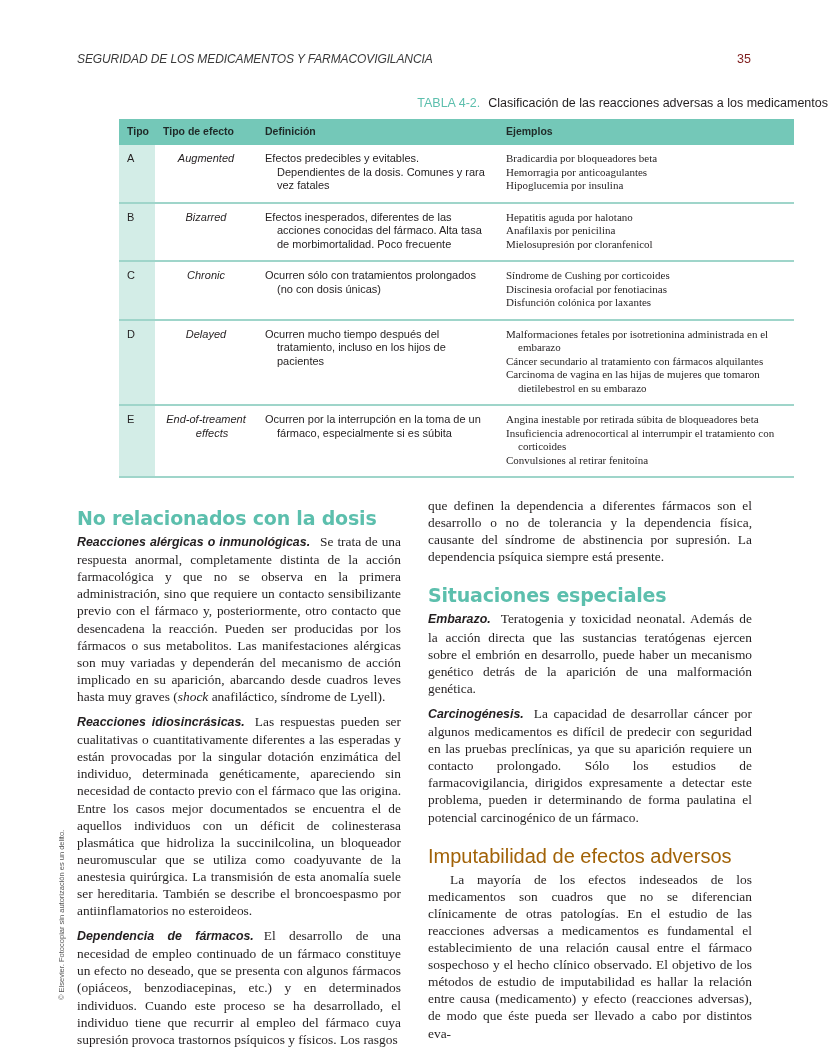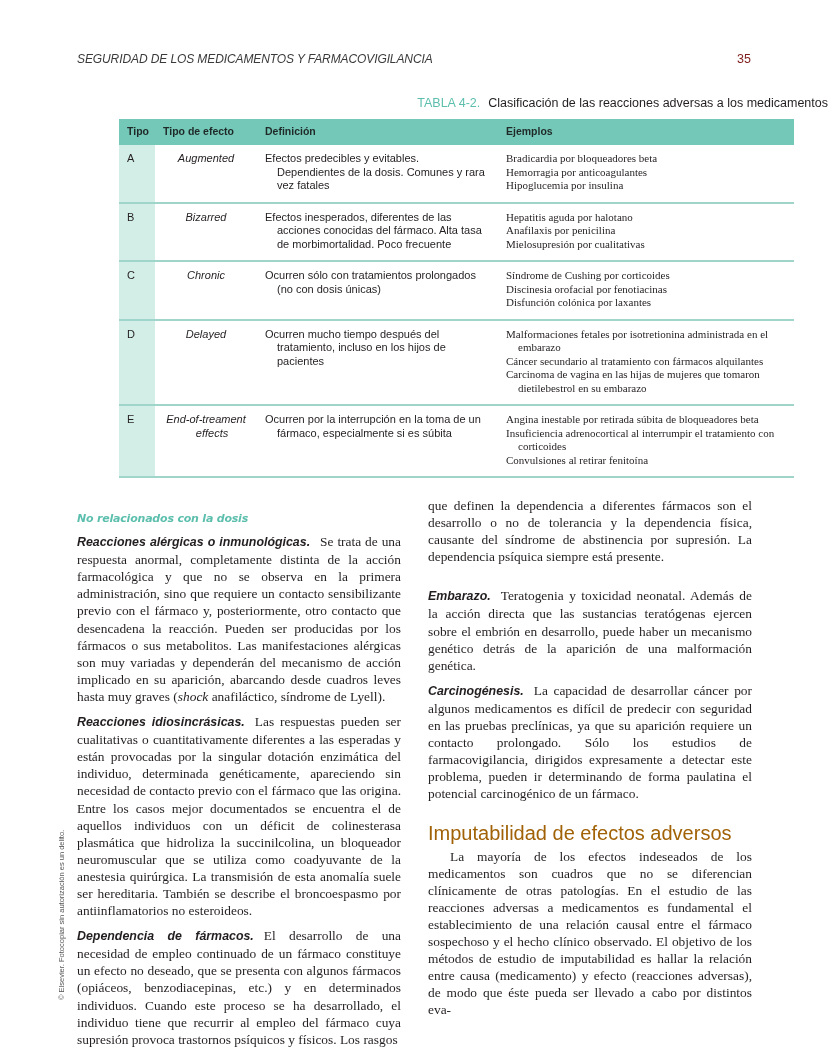--- a/index.html
+++ b/index.html
@@ -13,21 +13,21 @@
   table.adr td { vertical-align:top; padding:7px 8px 9px 8px; border-bottom:2px solid #9fd5ca; }
   table.adr td.tipo { background:#d3ede7; width:20px; }
   table.adr td.efecto { font-style:italic; width:86px;text-align:center; }
   table.adr td.def { width:225px; }
   .hang { display:block; padding-left:12px; text-indent:-12px; }
   .ex-line { display:block; padding-left:12px; text-indent:-12px;font-family:Liberation Serif, serif; }
   .col { position:absolute; top:510px; width:324px; font-family:"Liberation Serif", serif; font-size:13.4px; line-height:17.1px; text-align:justify; color:#231f20; }
   .col.left { left:77px; }
   .col.right { left:428px; top:497px; }
   .col p { margin:0 0 8px 0; }
-  .sect { font-family:"DejaVu Sans", sans-serif; font-weight:bold; font-size:11px; color:#5cbfad; margin:0 0 6px 0; letter-spacing:-0.2px;font-style:italic; }
+  .sect { font-family:"DejaVu Sans", sans-serif; font-weight:bold; font-size:19px; color:#5cbfad; margin:0 0 6px 0; letter-spacing:-0.2px; }
   .run { font-family:"Liberation Sans", sans-serif; font-weight:bold; font-style:italic; font-size:12.4px; margin-right:10px; }
   .h2 { font-family:"Liberation Sans", sans-serif; font-size:20px; color:#a16207; margin:22px 0 6px 0; }
   .indent { text-indent:22px; }
   .sidenote { position:absolute; left:57px; top:1000px; transform-origin:0 0; transform:rotate(-90deg); font-family:"Liberation Sans", sans-serif; font-size:7.5px; color:#555; white-space:nowrap; }
 </style>
 </head>
 <body>
 
 <div>
   <div class="running-head">SEGURIDAD DE LOS MEDICAMENTOS Y FARMACOVIGILANCIA</div>
@@ -62,21 +62,21 @@
     </tr>
     <tr>
       <td class="tipo">B</td>
       <td class="efecto">Bizarred</td>
       <td class="def">
           <span class="hang">Efectos inesperados, diferentes de las acciones conocidas del fármaco. Alta tasa de morbimortalidad. Poco frecuente</span>
         </td>
       <td>
         <span class="ex-line">Hepatitis aguda por halotano</span>
         <span class="ex-line">Anafilaxis por penicilina</span>
-        <span class="ex-line">Mielosupresión por cualitativas</span>
+        <span class="ex-line">Mielosupresión por cloranfenicol</span>
       </td>
     </tr>
     <tr>
       <td class="tipo">C</td>
       <td class="efecto">Chronic</td>
       <td class="def">
           <span class="hang">Ocurren sólo con tratamientos prolongados (no con dosis únicas)</span>
         </td>
       <td>
         <span class="ex-line">Síndrome de Cushing por corticoides</span>
@@ -121,20 +121,21 @@
   <p>
     <span class="run">Reacciones idiosincrásicas.</span><span>Las respuestas pueden ser cualitativas o cuantitativamente diferentes a las esperadas y están provocadas por la singular dotación enzimática del individuo, determinada genéticamente, apareciendo sin necesidad de contacto previo con el fármaco que las origina. Entre los casos mejor documentados se encuentra el de aquellos individuos con un déficit de colinesterasa plasmática que hidroliza la succinilcolina, un bloqueador neuromuscular que se utiliza como coadyuvante de la anestesia quirúrgica. La transmisión de esta anomalía suele ser hereditaria. También se describe el broncoespasmo por antiinflamatorios no esteroideos.</span>
   </p>
   <p>
     <span class="run">Dependencia de fármacos.</span><span>El desarrollo de una necesidad de empleo continuado de un fármaco constituye un efecto no deseado, que se presenta con algunos fármacos (opiáceos, benzodiacepinas, etc.) y en determinados individuos. Cuando este proceso se ha desarrollado, el individuo tiene que recurrir al empleo del fármaco cuya supresión provoca trastornos psíquicos y físicos. Los rasgos</span>
   </p>
 </div>
 
 <div class="col right">
   <p style="margin-bottom:22px;">que definen la dependencia a diferentes fármacos son el desarrollo o no de tolerancia y la dependencia física, causante del síndrome de abstinencia por supresión. La dependencia psíquica siempre está presente.</p>
+  <div class="sect">Situaciones especiales</div>
   <p>
     <span class="run">Embarazo.</span><span>Teratogenia y toxicidad neonatal. Además de la acción directa que las sustancias teratógenas ejercen sobre el embrión en desarrollo, puede haber un mecanismo genético detrás de la aparición de una malformación genética.</span>
   </p>
   <p>
     <span class="run">Carcinogénesis.</span><span>La capacidad de desarrollar cáncer por algunos medicamentos es difícil de predecir con seguridad en las pruebas preclínicas, ya que su aparición requiere un contacto prolongado. Sólo los estudios de farmacovigilancia, dirigidos expresamente a detectar este problema, pueden ir determinando de forma paulatina el potencial carcinogénico de un fármaco.</span>
   </p>
   <div class="h2">Imputabilidad de efectos adversos</div>
   <p class="indent">La mayoría de los efectos indeseados de los medicamentos son cuadros que no se diferencian clínicamente de otras patologías. En el estudio de las reacciones adversas a medicamentos es fundamental el establecimiento de una relación causal entre el fármaco sospechoso y el hecho clínico observado. El objetivo de los métodos de estudio de imputabilidad es hallar la relación entre causa (medicamento) y efecto (reacciones adversas), de modo que éste pueda ser llevado a cabo por distintos eva-</p>
 </div>
 

